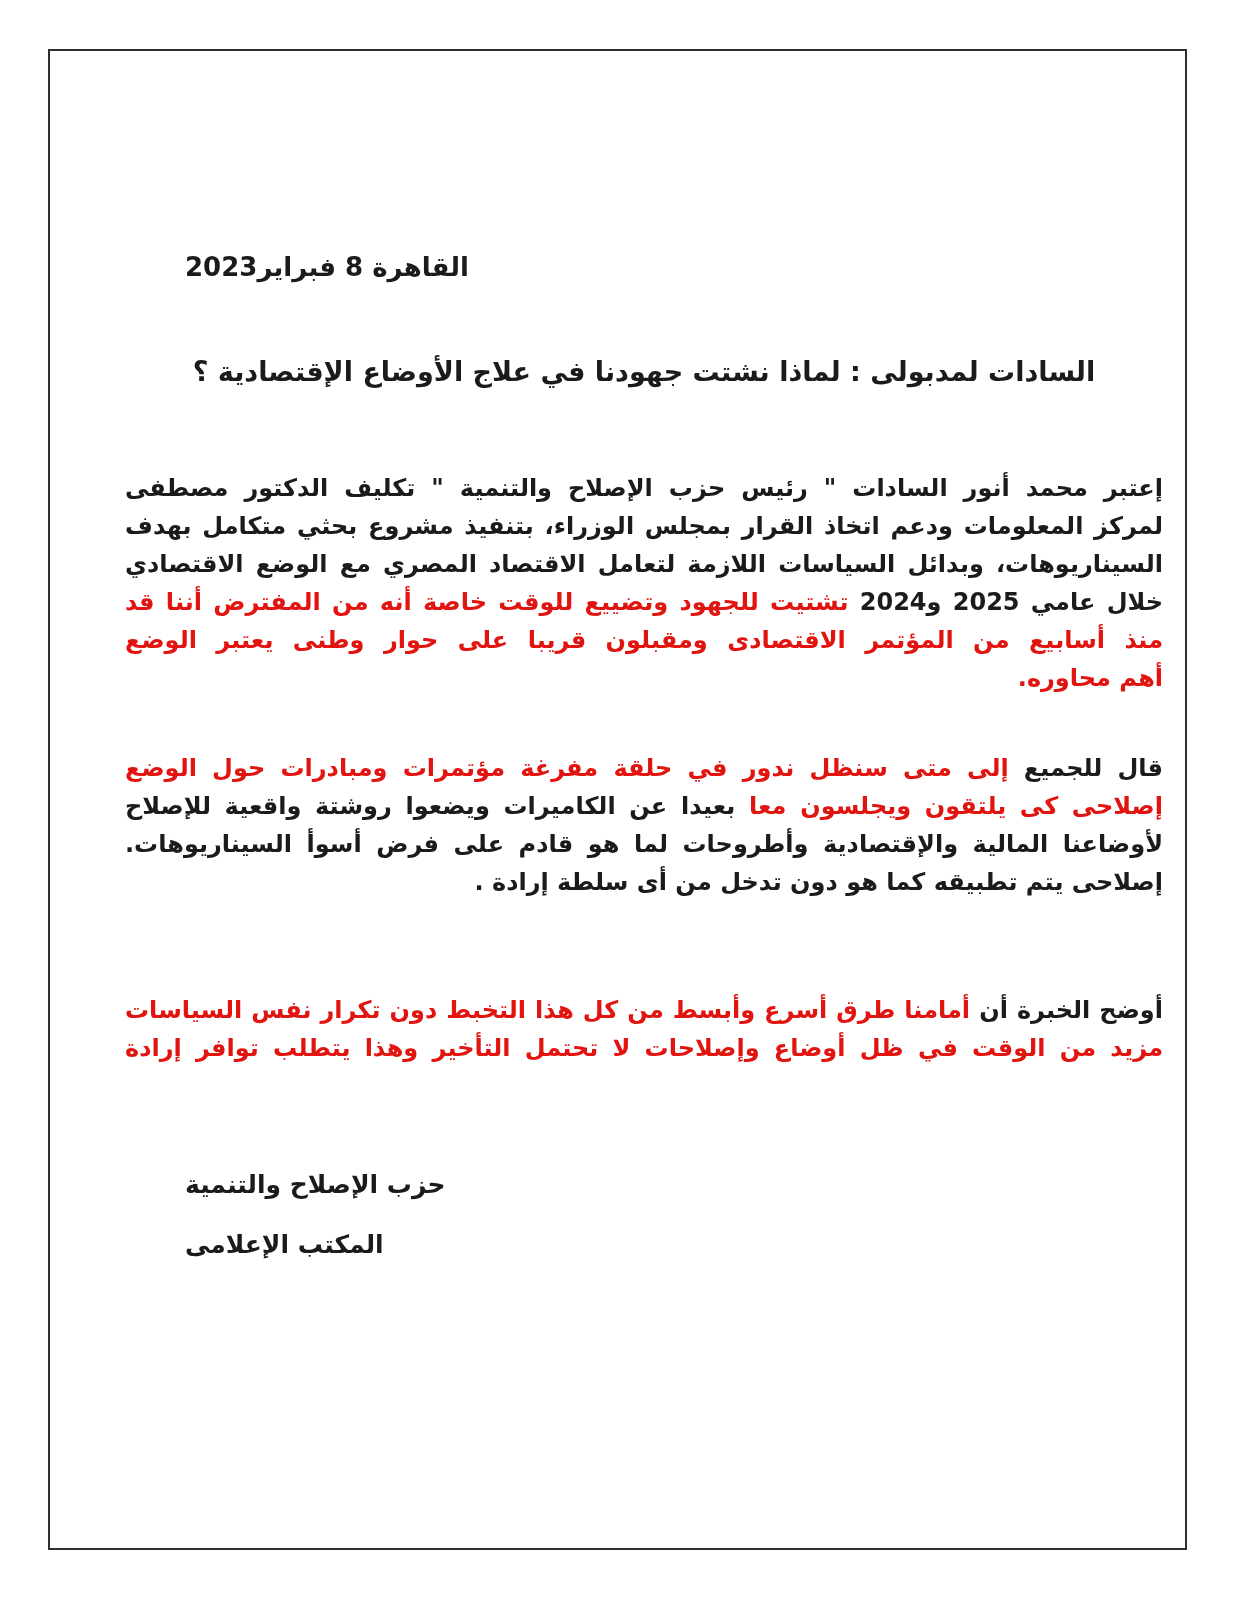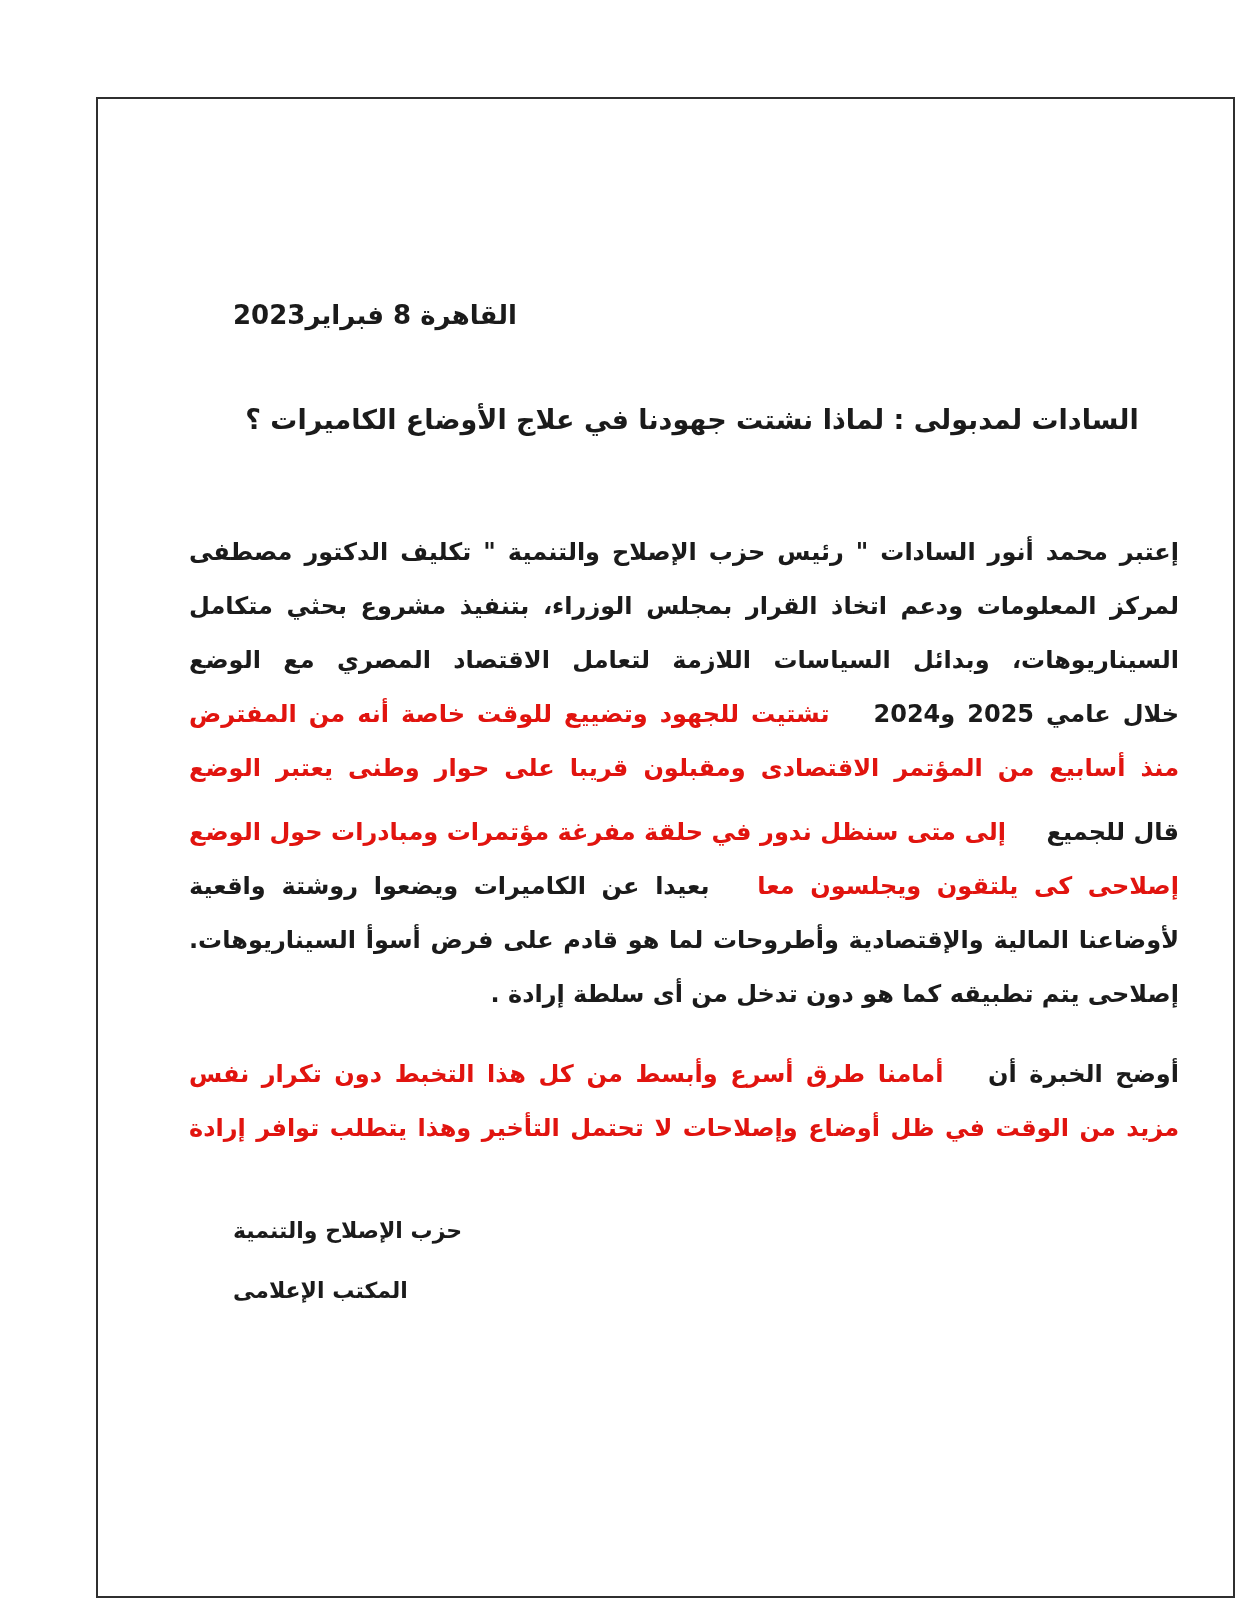--- a/index.html
+++ b/index.html
@@ -1,21 +1,21 @@
 <!DOCTYPE html>
 <html lang="ar" style="--ink: #1b1b1b; --accent-red: #e1140f; --border: #2f2f2f; --page-bg: #ffffff;"><head>
 <meta charset="utf-8">
 <style>
   :root {
     --ink: #1b1b1b;
     --accent-red: #e1140f;
     --border: #2f2f2f;
     --page-bg: #ffffff;
   }
-  * { margin: 16px; padding: 0; box-sizing: border-box; }
+  * { margin: 0; padding: 0; box-sizing: border-box; }
   html, body { background: #ffffff; }
   body {
     width: 1236px;
     height: 1600px;
     position: relative;
     font-family: "DejaVu Sans", sans-serif;
     font-weight: 700;
     color: var(--ink);
     overflow: hidden;
   }
@@ -64,41 +64,42 @@
   }
   .p1 { top: 469px; }
   .p2 { top: 749px; }
   .p3 { top: 991px; }
   .red { color: var(--accent-red); }
   .black { color: var(--ink); }
   .sig {
     position: absolute;
     left: 185px;
     direction: rtl;
-    font-size: 22px;
+    font-size: 25px;
     white-space: nowrap;
   }
   .sig1 { top: 1170px; }
   .sig2 { top: 1230px; text-align: center; }
 </style>
 </head>
 <body>
 
 <div class="page-frame"></div>
 
 <div class="date-line">القاهرة 8 فبراير2023</div>
 
-<div class="doc-title">السادات لمدبولى : لماذا نشتت جهودنا في علاج الأوضاع الكاميرات ؟</div>
+<div class="doc-title">السادات لمدبولى : لماذا نشتت جهودنا في علاج الأوضاع الإقتصادية ؟</div>
 
 <div class="para p1">
   <div class="line"><span class="black">إعتبر محمد أنور السادات " رئيس حزب الإصلاح والتنمية " تكليف الدكتور مصطفى مدبولي</span></div>
   <div class="line"><span class="black">لمركز المعلومات ودعم اتخاذ القرار بمجلس الوزراء، بتنفيذ مشروع بحثي متكامل بهدف صياغة</span></div>
   <div class="line"><span class="black">السيناريوهات، وبدائل السياسات اللازمة لتعامل الاقتصاد المصري مع الوضع الاقتصادي العالمي</span></div>
   <div class="line"><span class="black">خلال عامي 2025 و2024 </span> <span class="red">تشتيت للجهود وتضييع للوقت خاصة أنه من المفترض أننا قد إنتهينا</span></div>
   <div class="line"><span class="red">منذ أسابيع من المؤتمر الاقتصادى ومقبلون قريبا على حوار وطنى يعتبر الوضع الاقتصادى أحد</span></div>
+  <div class="line last"><span class="red">أهم  محاوره.</span></div>
 </div>
 
 <div class="para p2">
   <div class="line"><span class="black">قال للجميع </span> <span class="red">إلى متى سنظل ندور في حلقة مفرغة مؤتمرات ومبادرات حول الوضع الاقتصادى</span></div>
   <div class="line"><span class="red">إصلاحى كى يلتقون ويجلسون معا </span> <span class="black">بعيدا عن الكاميرات ويضعوا روشتة واقعية للإصلاح الهيكلى</span></div>
   <div class="line"><span class="black">لأوضاعنا المالية والإقتصادية وأطروحات لما هو قادم على فرض أسوأ السيناريوهات. وتكن منهج</span></div>
   <div class="line last"><span class="black">إصلاحى يتم تطبيقه كما هو دون تدخل من أى سلطة إرادة .</span></div>
 </div>
 
 <div class="para p3">

